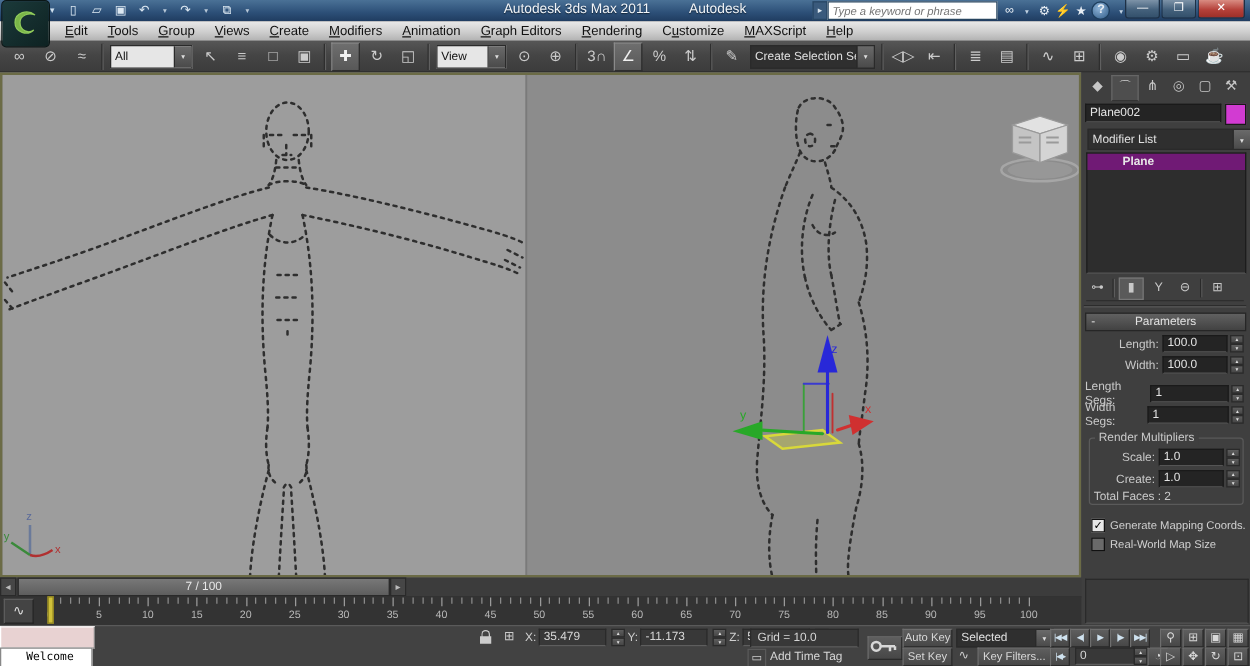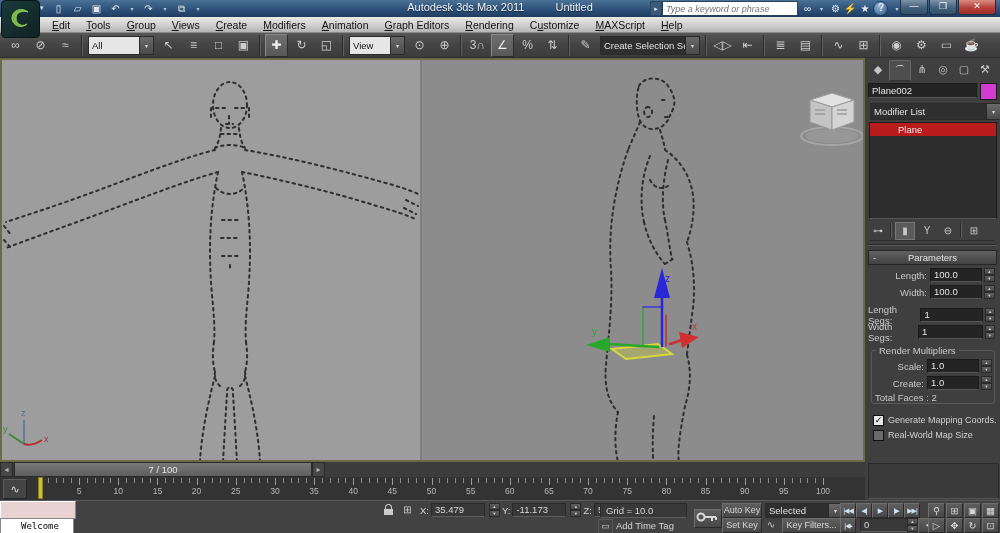--- a/index.html
+++ b/index.html
@@ -66,21 +66,21 @@
   .cp-tab{width:20px;height:19px;line-height:19px;text-align:center;color:#c6c6c6;font-size:11px;}
   .cp-tab.active{background:#4e4e4e;border:1px solid #666;border-bottom-color:#333;color:#fff;}
   #name-row{position:absolute;left:3px;top:25px;width:129px;height:15px;display:flex;gap:3px;}
   #object-name{flex:1;background:#242424;border:1px solid #1a1a1a;border-bottom-color:#555;
     color:#e6e6e6;padding:1px 3px;font-size:9.5px;}
   #color-swatch{width:15px;height:15px;border:1px solid #1a1a1a;}
   #modifier-dd{position:absolute;left:3px;top:45px;width:129px;}
   #stack{position:absolute;left:4px;top:64px;width:126px;height:95px;background:#2d2d2d;
     border:1px solid #1c1c1c;border-bottom-color:#575757;}
   .stack-row{height:13px;line-height:13px;padding-left:28px;font-size:9.5px;color:#e8e8e8;}
-  .stack-row.selected{background:#b91c1c;}
+  .stack-row.selected{background:#701a75;font-weight:bold;}
   #stackbar{position:absolute;left:4px;top:163px;width:126px;height:19px;display:flex;align-items:center;gap:3px;
     border-bottom:1px solid #2e2e2e;}
   .sb-btn{width:18px;height:16px;line-height:16px;text-align:center;color:#c8c8c8;font-size:10px;}
   .sb-btn.active{background:#5a5a5a;border:1px solid #777;}
   .sb-sep{width:1px;height:15px;background:#2a2a2a;border-right:1px solid #5c5c5c;}
   #rollout{position:absolute;left:3px;top:192px;width:129px;}
   #rollout-hdr{height:13px;line-height:13px;text-align:center;color:#e2e2e2;font-size:9.5px;
     background:linear-gradient(#616161,#424242);border:1px solid #262626;position:relative;}
   #rollout-hdr .minus{position:absolute;left:4px;}
   .prow{display:flex;align-items:center;justify-content:flex-end;margin:3px 2px 0 0;height:14px;}
@@ -169,21 +169,21 @@
         <div class="qat-btn">▣</div>
         <div class="qat-btn">↶</div>
         <div class="qat-btn drop">▾</div>
         <div class="qat-btn">↷</div>
         <div class="qat-btn drop">▾</div>
         <div class="qat-btn">⧉</div>
         <div class="qat-btn drop">▾</div>
       </div>
     <div id="title-text">
       <span>Autodesk 3ds Max  2011</span>
-      <span class="doc">Untitled</span>
+      <span class="doc">Autodesk</span>
     </div>
     <div id="infocenter">
       <div id="ic-arrow">▸</div>
       <input id="search-input" placeholder="Type a keyword or phrase" style="">
       <div id="ic-icons">
           <div class="ic-btn">∞</div>
           <div class="ic-btn drop">▾</div>
           <div class="ic-btn">⚙</div>
           <div class="ic-btn">⚡</div>
           <div class="ic-btn">★</div>

